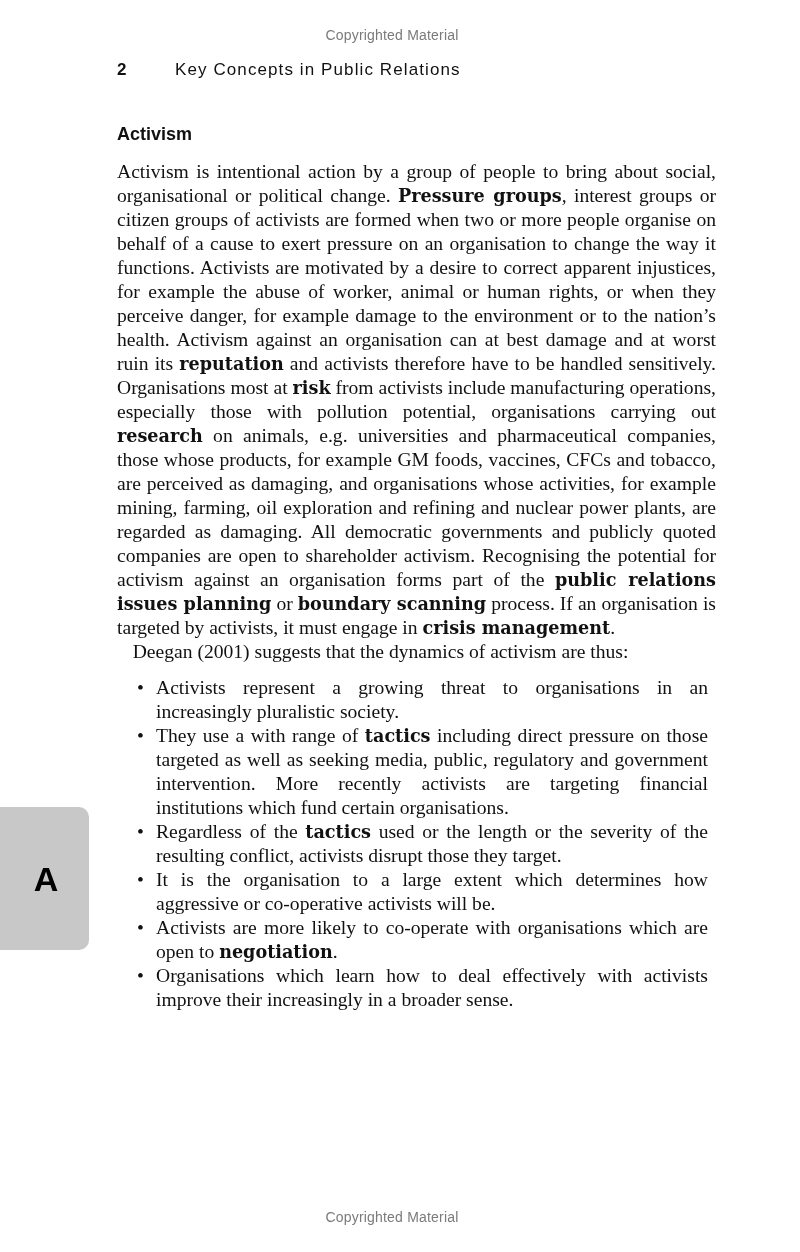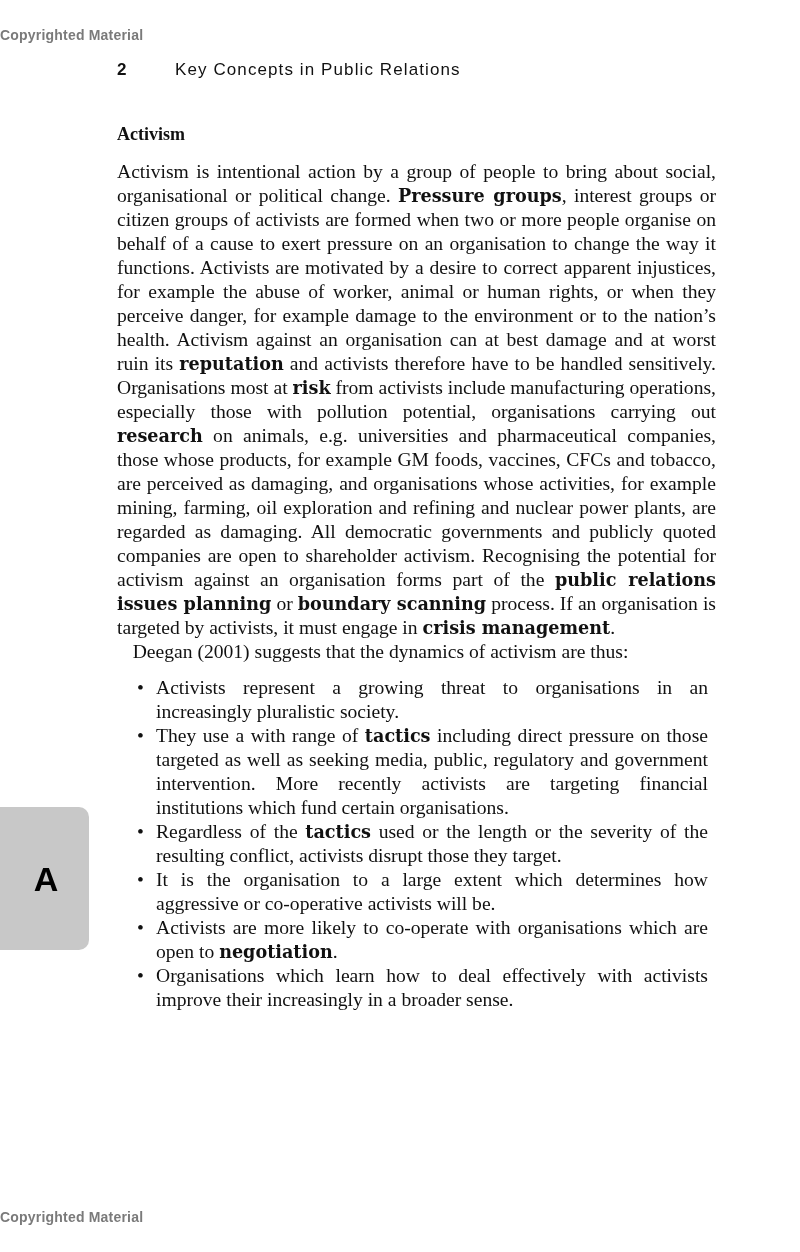--- a/index.html
+++ b/index.html
@@ -1,35 +1,35 @@
 <!DOCTYPE html>
 <html><head>
 <meta charset="utf-8">
 <style>
   html, body { margin: 0; padding: 0; }
   body {
     width: 800px; height: 1252px; background: #ffffff; position: relative;
     overflow: hidden; color: #111;
   }
   .watermark {
-    position: absolute; left: 0; width: 784px; 
-    font-family: "Liberation Sans", sans-serif; font-weight: bold;
+    position: absolute; left: 0; width: 784px; text-align: center;
+    font-family: "Liberation Sans", sans-serif; font-weight: normal;
     font-size: 14px; color: #7a7a7a; letter-spacing: 0.2px;
   }
   .wm-top { top: 27px; }
   .wm-bottom { top: 1209px; }
   .running-head {
     position: absolute; left: 117px; top: 60px;
     font-family: "Liberation Sans", sans-serif; font-size: 17px;
     letter-spacing: 1.1px; color: #111;
   }
   .running-head .pno { font-weight: bold; display: inline-block; width: 58px; }
   .section-title {
     position: absolute; left: 117px; top: 124px;
-    font-family: Liberation Serif, serif; font-weight: bold; font-size: 18px; color: #111;
+    font-family: Liberation Sans, sans-serif; font-weight: bold; font-size: 18px; color: #111;
   }
   .body-text {
     position: absolute; left: 117px; top: 160px; width: 599px;
     font-family: "Liberation Serif", serif; font-size: 19.6px; line-height: 24px;
     text-align: justify; hyphens: manual; color: #111;
   }
   .body-text p { margin: 0; }
   .body-text b { font-family: "DejaVu Serif", serif; font-size: 17.6px; font-weight: bold; }
   .indent { text-indent: 0.8em; }
   ul.bullets {

